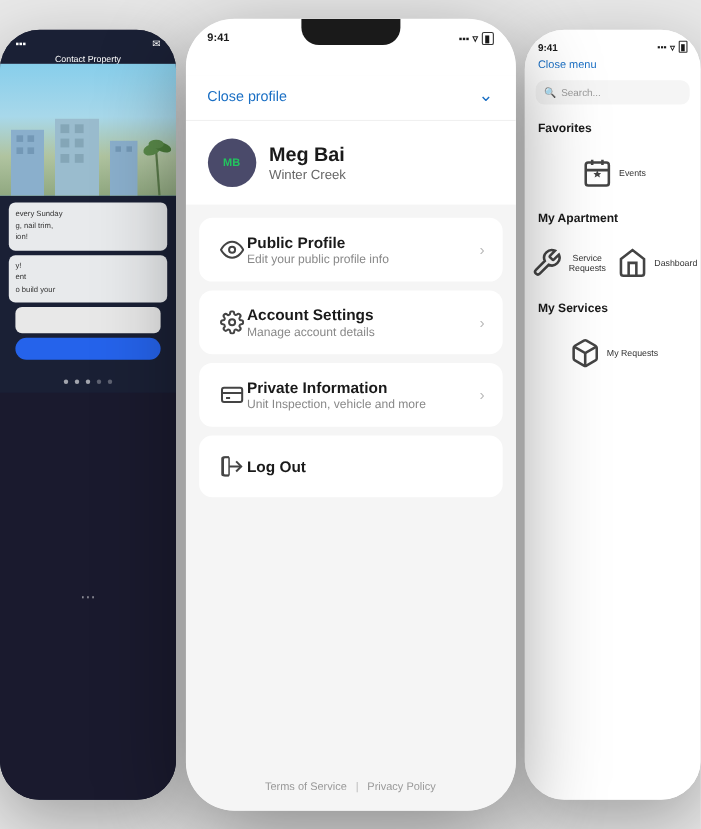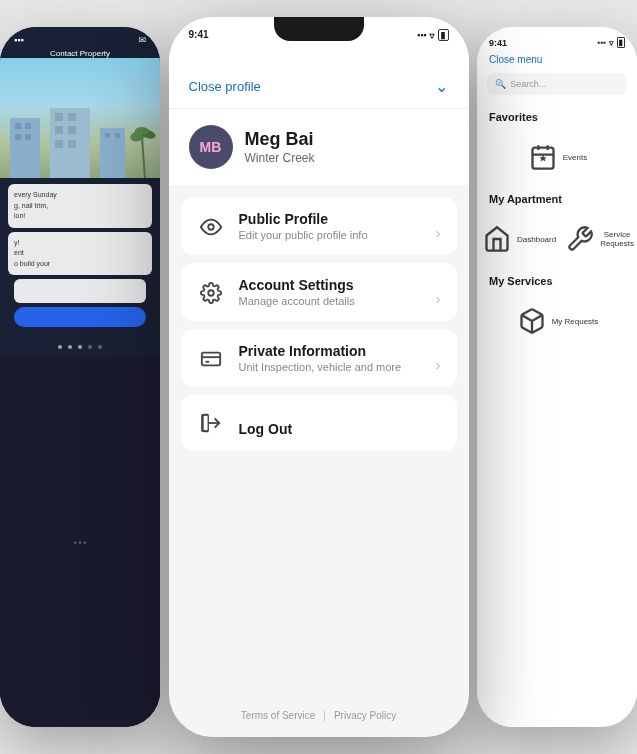--- a/index.html
+++ b/index.html
@@ -193,22 +193,22 @@
     }
 
     .avatar {
       width: 44px;
       height: 44px;
       background: #4a4a6a;
       border-radius: 50%;
       display: flex;
       align-items: center;
       justify-content: center;
-      color: #f9a8d4;
-      font-size: 14px;
+      color: #22c55e;
+      font-size: 10px;
       font-weight: 600;
       flex-shrink: 0;
       text-align: right;
     }
 
     .profile-info .name {
       font-size: 18px;
       font-weight: 700;
       color: #1a1a1a;
     }
@@ -225,22 +225,21 @@
       flex-direction: column;
       gap: 8px;
       flex: 1;
     }
 
     .menu-item {
       background: white;
       border-radius: 12px;
       padding: 14px 16px;
       display: flex;
-      align-items: flex-end;
-      gap: 14px;
+      align-items: center;
       cursor: pointer;
     }
 
     .menu-item-icon {
       width: 28px;
       height: 28px;
       display: flex;
       align-items: center;
       justify-content: center;
       color: #444;
@@ -579,33 +578,33 @@
           </div>
           <div class="grid-label">Events</div>
         </div>
       </div>
 
       <div class="section-title">My Apartment</div>
       <div style="display:flex; justify-content:space-around; padding: 4px 0 8px;">
         <div class="grid-item">
           <div class="grid-icon">
             <svg width="28" height="28" viewBox="0 0 24 24" fill="none" stroke="#444" stroke-width="2">
-              <path d="M3 9l9-7 9 7v11a2 2 0 0 1-2 2H5a2 2 0 0 1-2-2z"></path>
-              <polyline points="9 22 9 12 15 12 15 22"></polyline>
-            </svg>
-          </div>
-          <div class="grid-label">Dashboard</div>
+              <path d="M14.7 6.3a1 1 0 0 0 0 1.4l1.6 1.6a1 1 0 0 0 1.4 0l3.77-3.77a6 6 0 0 1-7.94 7.94l-6.91 6.91a2.12 2.12 0 0 1-3-3l6.91-6.91a6 6 0 0 1 7.94-7.94l-3.76 3.76z"></path>
+            </svg>
+          </div>
+          <div class="grid-label">Service<br>Requests</div>
         </div>
         <div class="grid-item">
           <div class="grid-icon">
             <svg width="28" height="28" viewBox="0 0 24 24" fill="none" stroke="#444" stroke-width="2">
-              <path d="M14.7 6.3a1 1 0 0 0 0 1.4l1.6 1.6a1 1 0 0 0 1.4 0l3.77-3.77a6 6 0 0 1-7.94 7.94l-6.91 6.91a2.12 2.12 0 0 1-3-3l6.91-6.91a6 6 0 0 1 7.94-7.94l-3.76 3.76z"></path>
-            </svg>
-          </div>
-          <div class="grid-label">Service<br>Requests</div>
+              <path d="M3 9l9-7 9 7v11a2 2 0 0 1-2 2H5a2 2 0 0 1-2-2z"></path>
+              <polyline points="9 22 9 12 15 12 15 22"></polyline>
+            </svg>
+          </div>
+          <div class="grid-label">Dashboard</div>
         </div>
       </div>
 
       <div class="section-title">My Services</div>
       <div style="display:flex; justify-content:center; padding: 4px 0 8px;">
         <div class="grid-item">
           <div class="grid-icon">
             <svg width="28" height="28" viewBox="0 0 24 24" fill="none" stroke="#444" stroke-width="2">
               <path d="M21 16V8a2 2 0 0 0-1-1.73l-7-4a2 2 0 0 0-2 0l-7 4A2 2 0 0 0 3 8v8a2 2 0 0 0 1 1.73l7 4a2 2 0 0 0 2 0l7-4A2 2 0 0 0 21 16z"></path>
               <polyline points="3.27 6.96 12 12.01 20.73 6.96"></polyline>

